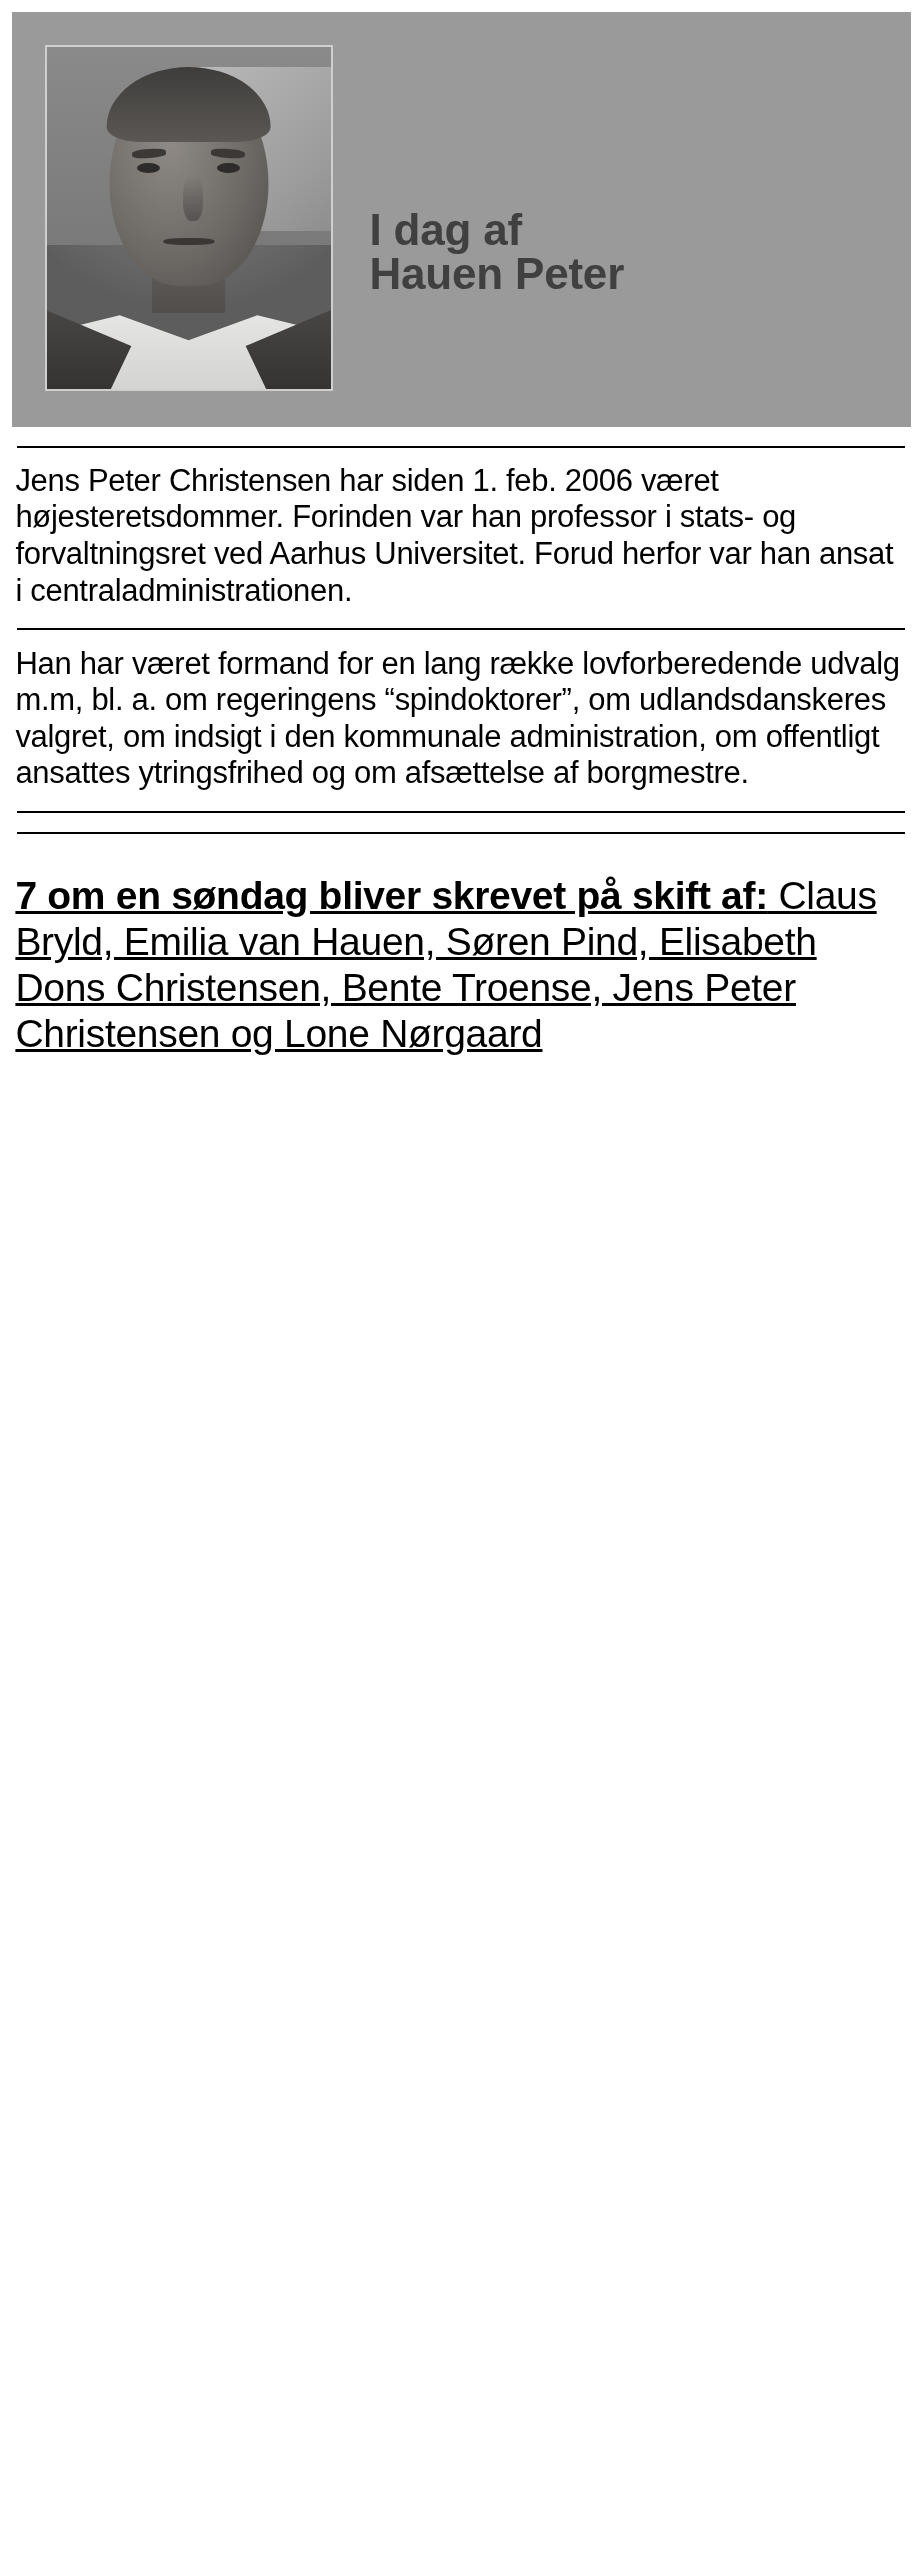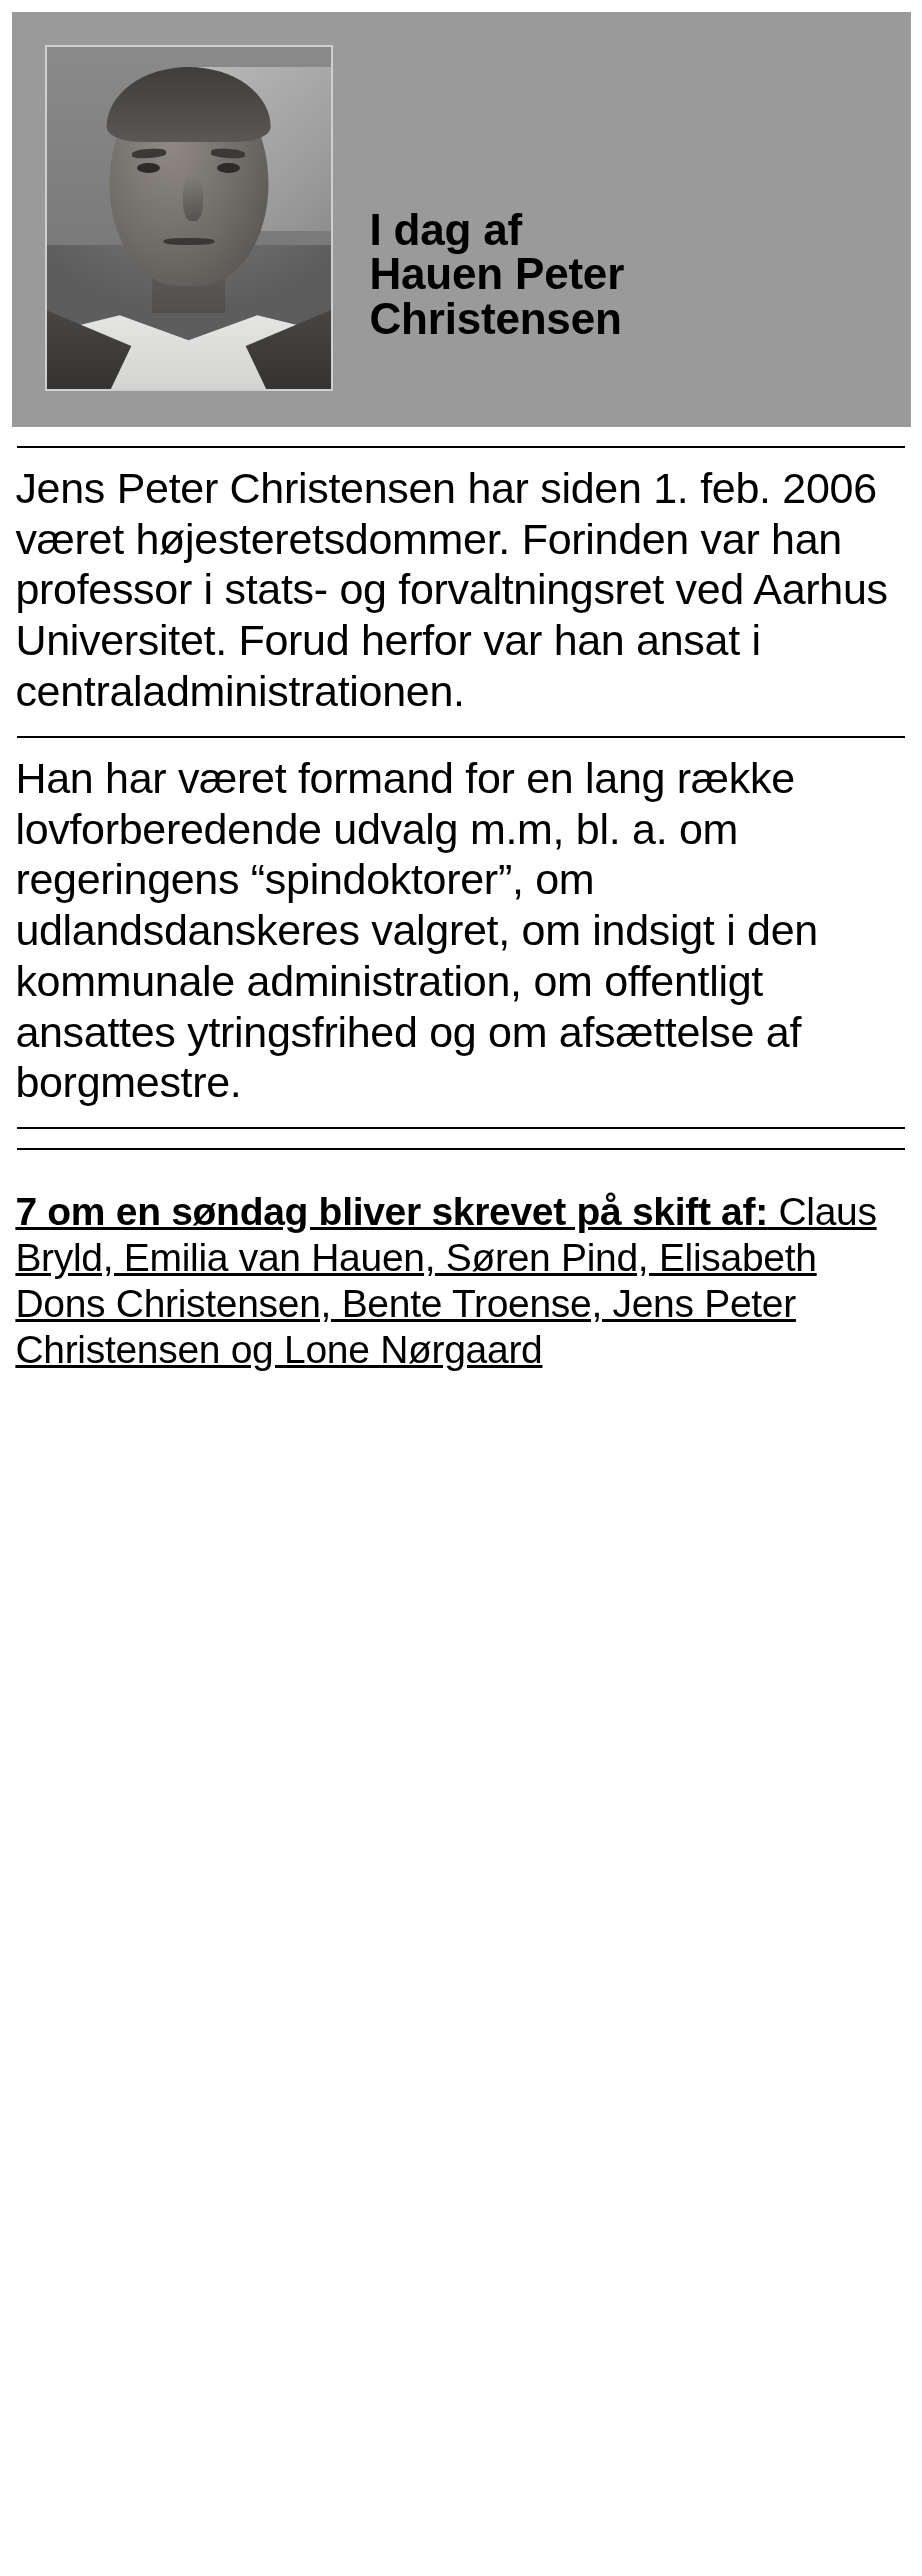--- a/index.html
+++ b/index.html
@@ -148,21 +148,21 @@
     top: 62%;
     width: 26%;
     height: 16%;
     transform: translateX(-50%);
     background: linear-gradient(180deg, #5f5c59 0%, #514e4b 100%);
   }
 
   .byline-text {
     margin-left: 37px;
     margin-top: 163px;
-    color: #000000;
+    color: #404040;
     font-weight: 700;
     font-size: 44px;
     line-height: 1.02;
     letter-spacing: -0.2px;
   }
   .byline-text .line {
     display: block;
     white-space: nowrap;
   }
 
@@ -172,21 +172,21 @@
     box-sizing: border-box;
   }
 
   .rule {
     border: 0;
     border-top: 2.9px solid #000000;
     margin: 19px 3.8px 15.4px 3.8px;
   }
 
   .para {
-    font-size: 43px;
+    font-size: 31px;
     line-height: 1.18;
     letter-spacing: -0.3px;
     margin: 0;
     padding: 0 1.9px;
   }
 
   .footer-note {
     font-size: 39px;
     line-height: 1.18;
     letter-spacing: -0.3px;
@@ -222,21 +222,20 @@
       <div class="brow-r"></div>
       <div class="eye-l"></div>
       <div class="eye-r"></div>
       <div class="nose"></div>
       <div class="mouth"></div>
     </div>
 
     <div class="byline-text">
       <span class="line">I dag af</span>
       <span class="line">Hauen Peter</span>
-      <span class="line">Christensen</span>
     </div>
 
   </div>
 
   <div class="body-wrap">
 
     <hr class="rule">
 
     <p class="para">Jens Peter Christensen har siden 1. feb. 2006 været højesteretsdommer. Forinden var han professor i stats- og forvaltningsret ved Aarhus Universitet. Forud herfor var han ansat i centraladministrationen.</p>
 

